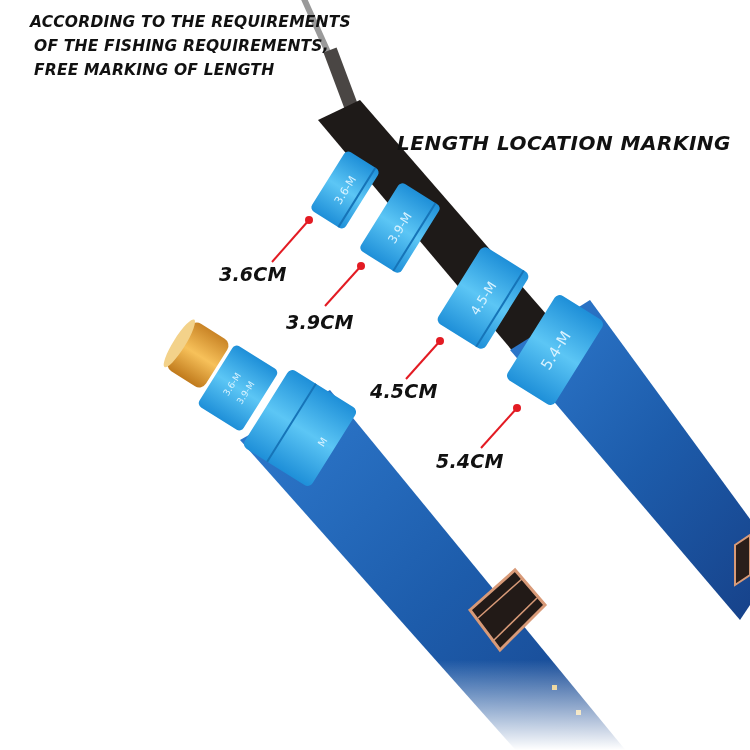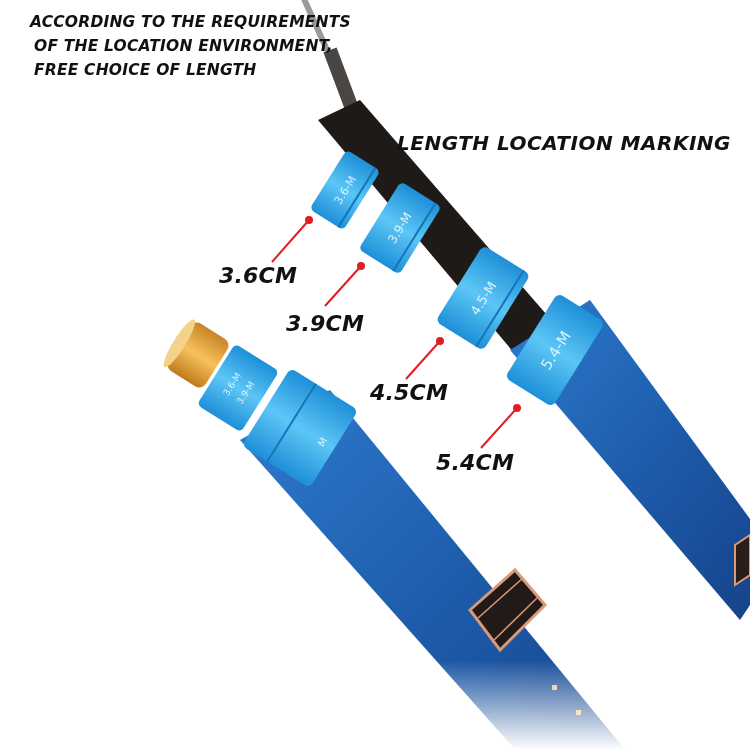--- a/index.html
+++ b/index.html
@@ -3,21 +3,21 @@
 <meta charset="utf-8">
 <style>
   html, body { margin: 0; padding: 0; background: #ffffff; }
   body { width: 750px; height: 750px; position: relative; overflow: hidden; font-family: "DejaVu Sans", sans-serif; }
   .canvas { position: absolute; left: 0; top: 0; width: 750px; height: 750px; }
   .txt { position: absolute; color: #111111; font-weight: bold; white-space: nowrap; letter-spacing: 0.2px; font-style: italic; }
   .intro { left: 30px; top: 10px; font-size: 15.5px; line-height: 24px; font-weight: bold; }
   .intro div { white-space: nowrap; }
   .intro .l2, .intro .l3 { padding-left: 4px; }
   .heading { left: 397px; top: 131px; font-size: 20px; font-weight: bold; letter-spacing: 0.5px; }
-  .cm { font-size: 22px; font-weight: bold; }
+  .cm { font-size: 19px; font-weight: bold; }
   svg text { font-family: "DejaVu Sans", sans-serif; }
 </style>
 </head>
 <body>
 
 <div class="canvas">
   <svg width="750" height="750" viewBox="0 0 750 750">
     <defs>
       <linearGradient id="blueRod" x1="0" y1="0" x2="1" y2="1">
         <stop offset="0" stop-color="#2f7bcf"></stop>
@@ -114,22 +114,22 @@
       <line x1="406" y1="379" x2="440" y2="341" stroke="#e31b23" stroke-width="2"></line>
       <circle cx="440" cy="341" r="4" fill="#e31b23"></circle>
       <line x1="481" y1="448" x2="517" y2="408" stroke="#e31b23" stroke-width="2"></line>
       <circle cx="517" cy="408" r="4" fill="#e31b23"></circle>
     </g>
   </svg>
 </div>
 
 <div class="txt intro">
   <div class="l1">ACCORDING TO THE REQUIREMENTS</div>
-  <div class="l2">OF THE LOCATION ENVIRONMENT,</div>
-  <div class="l3">FREE CHOICE OF LENGTH</div>
+  <div class="l2">OF THE FISHING REQUIREMENTS,</div>
+  <div class="l3">FREE MARKING OF LENGTH</div>
 </div>
 
 <div class="txt heading">LENGTH LOCATION MARKING</div>
 
 <div class="txt cm" style="left:219px; top:263px;">3.6CM</div>
 <div class="txt cm" style="left:286px; top:311px;">3.9CM</div>
 <div class="txt cm" style="left:370px; top:380px;">4.5CM</div>
 <div class="txt cm" style="left:436px; top:450px;">5.4CM</div>
 
 </body></html>

